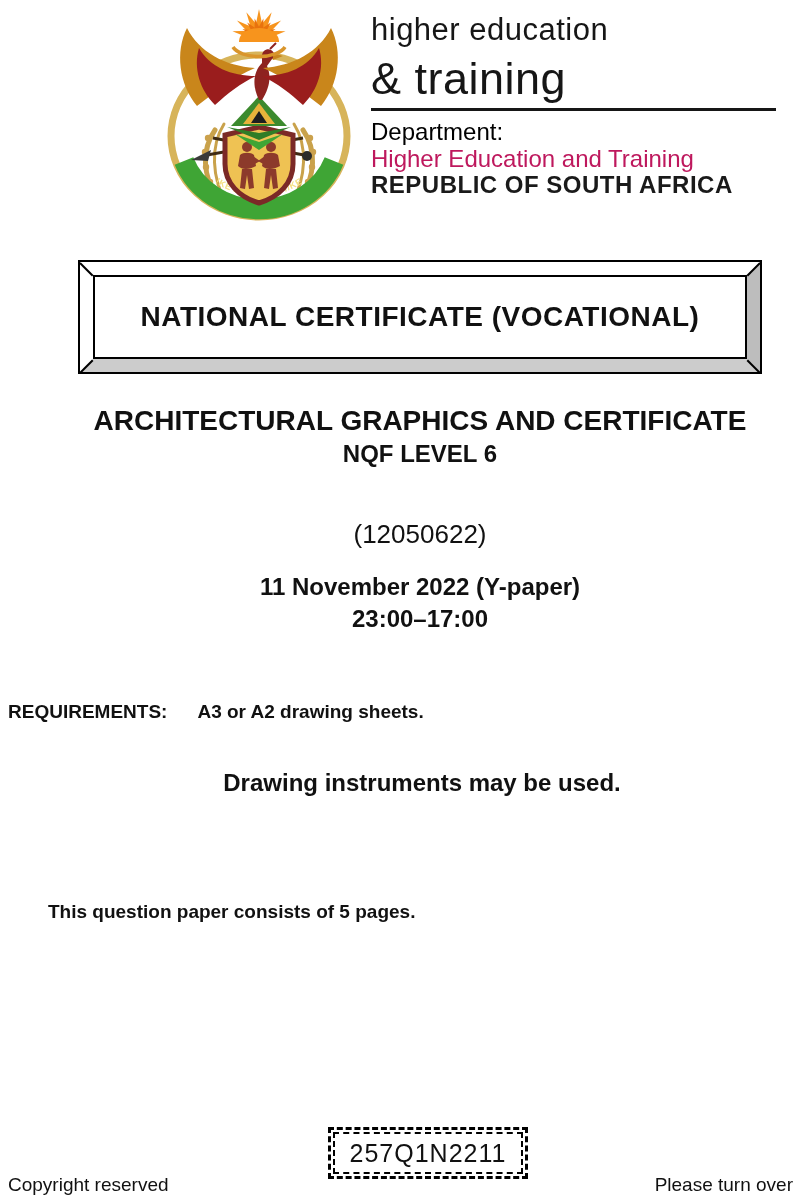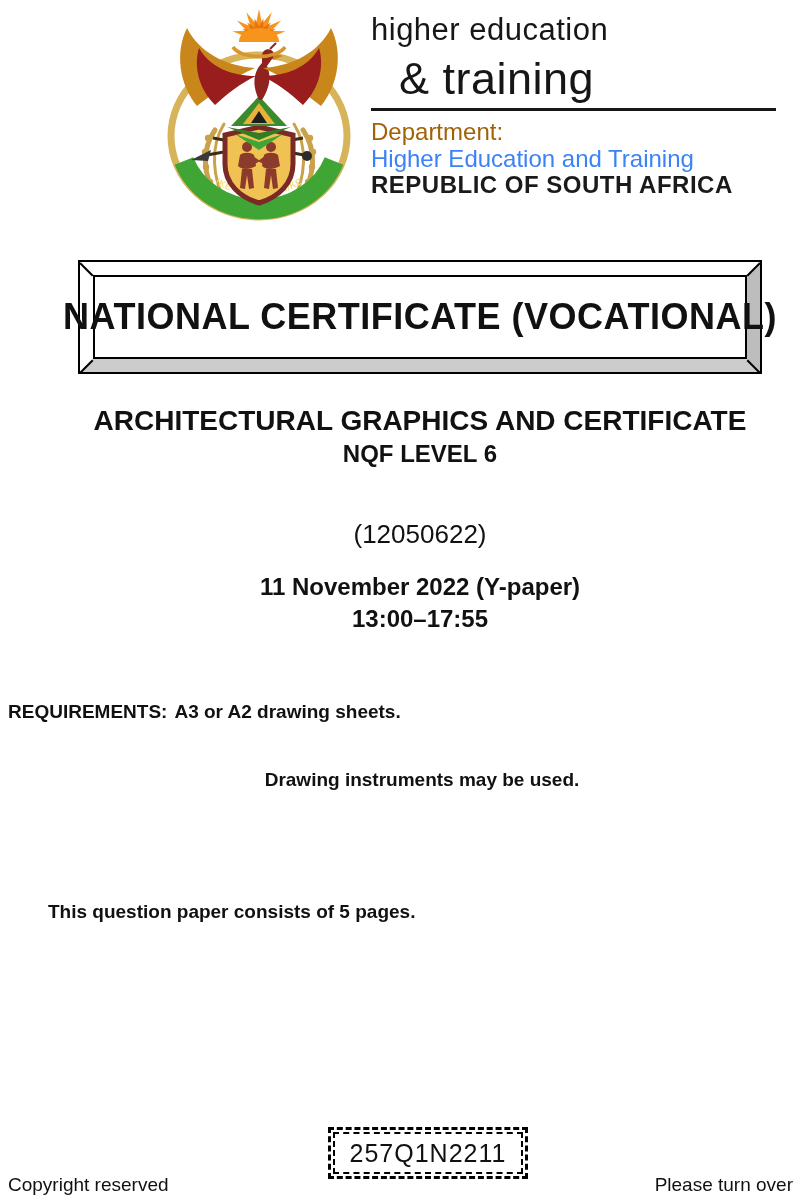--- a/index.html
+++ b/index.html
@@ -4,55 +4,55 @@
 <style>
   html,body{margin:0;padding:0;background:#ffffff;}
   body{font-family:"Liberation Sans","DejaVu Sans",sans-serif;color:#111;}
   .page{position:relative;width:800px;height:1195px;background:#fff;overflow:hidden;}
 
   
   .logo-svg{position:absolute;left:163px;top:6px;width:192px;height:215px;}
   .brand1{position:absolute;left:371px;top:12px;font-size:31px;font-weight:400;
           letter-spacing:0.5px;color:#161616;white-space:nowrap;}
   .brand2{position:absolute;left:371px;top:53px;font-size:45px;font-weight:400;
-          letter-spacing:0.5px;color:#161616;white-space:nowrap;margin-left:28px;}
+          letter-spacing:0.5px;color:#161616;white-space:nowrap;}
   .brand-rule{position:absolute;left:371px;top:108px;width:405px;height:3px;background:#161616;}
-  .dept-label{position:absolute;left:371px;top:118px;font-size:24px;color:#a16207;white-space:nowrap;}
-  .dept-name{position:absolute;left:371px;top:145px;font-size:24px;color:#3b82f6;white-space:nowrap;}
+  .dept-label{position:absolute;left:371px;top:118px;font-size:24px;color:#000000;white-space:nowrap;}
+  .dept-name{position:absolute;left:371px;top:145px;font-size:24px;color:#be185d;white-space:nowrap;}
   .country{position:absolute;left:371px;top:171px;font-size:24px;font-weight:700;
            letter-spacing:0.5px;color:#1a1a1a;white-space:nowrap;}
 
   
   .bevel-outer{position:absolute;left:78px;top:260px;width:684px;height:114px;
                border:2px solid #000;background:#fff;box-sizing:border-box;}
   .bevel-frame{position:absolute;left:0;top:0;right:0;bottom:0;
                border:13px solid;border-color:#ffffff #bdbdbd #cccccc #ffffff;box-sizing:border-box;}
   .bevel-inner{position:absolute;left:13px;top:13px;right:13px;bottom:13px;
                border:2px solid #000;background:#fff;display:flex;align-items:center;justify-content:center;}
-  .bevel-title{font-size:36px;font-weight:700;letter-spacing:0.5px;white-space:nowrap;}
+  .bevel-title{font-size:28px;font-weight:700;letter-spacing:0.5px;white-space:nowrap;}
   .diag{position:absolute;width:18px;height:0;border-top:2px solid #000;transform-origin:0 50%;}
   .diag.tl{left:0;top:0;transform:rotate(45deg);}
   .diag.tr{left:100%;top:0;transform:rotate(135deg);}
   .diag.bl{left:0;top:100%;transform:rotate(-45deg);}
   .diag.br{left:100%;top:100%;transform:rotate(-135deg);}
 
   
   .title-block{position:absolute;left:40px;top:403px;width:760px;text-align:center;}
   .subject{font-size:28px;font-weight:700;line-height:36px;white-space:nowrap;}
   .paper{font-size:26px;font-weight:400;line-height:31px;}
   .level{font-size:24px;font-weight:700;line-height:30px;}
   .code{position:absolute;left:40px;top:519px;width:760px;text-align:center;font-size:26px;}
   .date-block{position:absolute;left:40px;top:571px;width:760px;text-align:center;
               font-size:24px;font-weight:700;line-height:32px;}
 
   
-  .req-row{position:absolute;left:8px;top:701px;display:flex;gap:7px;
+  .req-row{position:absolute;left:8px;top:701px;display:flex;gap:30px;
            font-size:19px;font-weight:700;white-space:nowrap;}
   .note-1{position:absolute;left:44px;top:769px;width:756px;text-align:center;
-          font-size:19px;font-weight:700;}
+          font-size:24px;font-weight:700;}
   .note-2{position:absolute;left:48px;top:901px;width:752px;
           font-size:19px;font-weight:700;}
 
   
   .ref-box{position:absolute;left:328px;top:1127px;width:200px;height:52px;
            border:3px dashed #000;box-sizing:border-box;}
   .ref-box-inner{position:absolute;left:2px;top:2px;right:2px;bottom:2px;
                  border:2.5px dashed #000;display:flex;align-items:center;justify-content:center;}
   .ref-code{font-size:25px;letter-spacing:1px;white-space:nowrap;}
 
@@ -183,21 +183,21 @@
     </div>
   </div>
 
   <div class="title-block">
     <div class="subject">ARCHITECTURAL GRAPHICS AND CERTIFICATE</div>
     <div class="level">NQF LEVEL 6</div>
   </div>
   <div class="code">(12050622)</div>
   <div class="date-block">
     <div>11 November 2022 (Y-paper)</div>
-    <div>13:00–17:55</div>
+    <div>23:00–17:00</div>
   </div>
 
   <div class="req-row">
     <span>REQUIREMENTS:</span>
     <span>A3 or A2 drawing sheets.</span>
   </div>
   <div class="note-1">Drawing instruments may be used.</div>
   <div class="note-2">This question paper consists of 5 pages.</div>
 
   <div class="ref-box">

